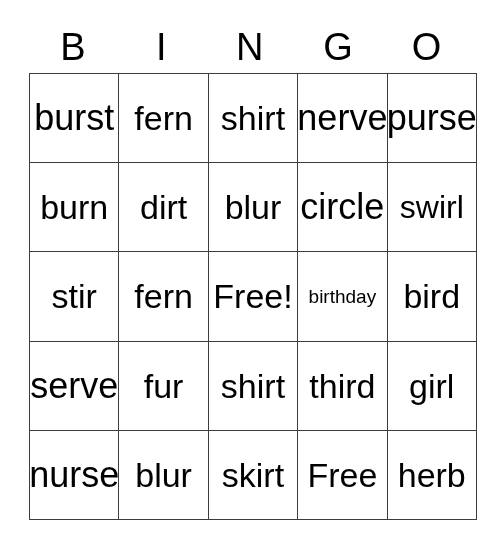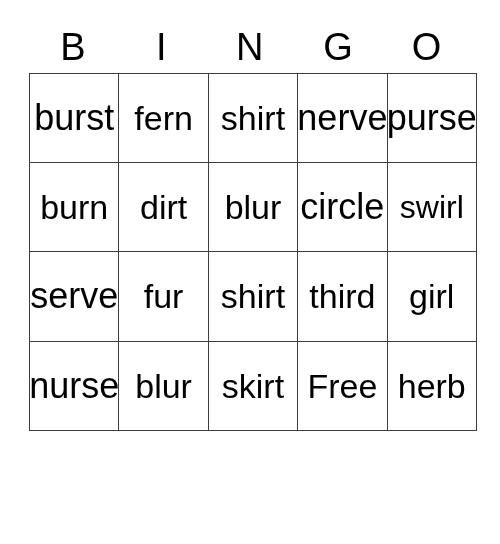--- a/index.html
+++ b/index.html
@@ -115,20 +115,37 @@
           </td>
         <td>
             <div class="cell-inner fs-sm">circle</div>
           </td>
         <td>
             <div class="cell-inner fs-md">swirl</div>
           </td>
       </tr>
       <tr>
         <td>
+            <div class="cell-inner fs-lg">stir</div>
+          </td>
+        <td>
+            <div class="cell-inner fs-lg">fern</div>
+          </td>
+        <td>
+            <div class="cell-inner fs-lg">Free!</div>
+          </td>
+        <td>
+            <div class="cell-inner fs-xs">birthday</div>
+          </td>
+        <td>
+            <div class="cell-inner fs-lg">bird</div>
+          </td>
+      </tr>
+      <tr>
+        <td>
             <div class="cell-inner fs-sm">serve</div>
           </td>
         <td>
             <div class="cell-inner fs-lg">fur</div>
           </td>
         <td>
             <div class="cell-inner fs-lg">shirt</div>
           </td>
         <td>
             <div class="cell-inner fs-lg">third</div>

